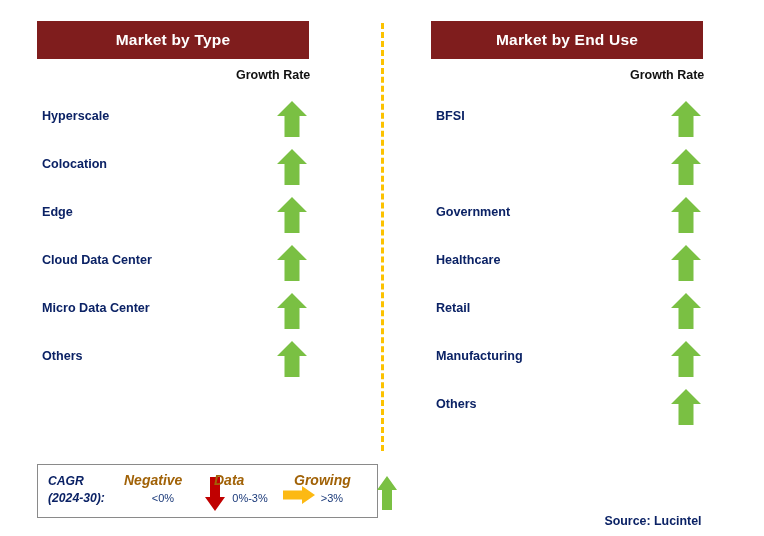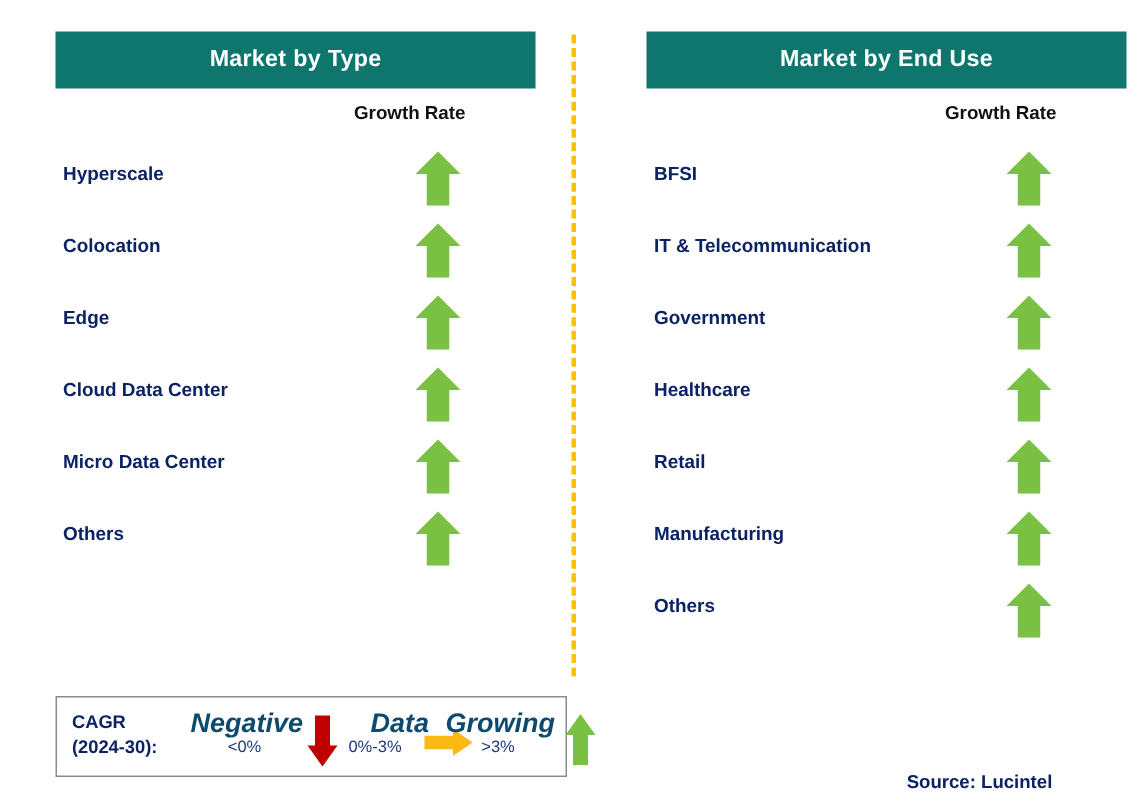--- a/index.html
+++ b/index.html
@@ -28,23 +28,23 @@
     width: 345px;
     height: 460px;
   }
   .panel-left  { left: 30px; }
   .panel-right { left: 424px; }
 
   .panel-header {
     position: absolute;
     top: 21px;
     left: 7px;
-    width: 320px;
+    width: 272px;
     height: 38px;
-    background: #0f766e;
+    background: #7f1d1d;
     display: flex;
     align-items: center;
     justify-content: center;
   }
   .panel-header-title {
     color: #ffffff;
     font-size: 15.5px;
     font-weight: bold;
     letter-spacing: 0.2px;
     font-family: "Liberation Sans", sans-serif;
@@ -119,35 +119,36 @@
   .legend-title {
     position: absolute;
     left: 10px;
     top: 8px;
     width: 84px;
     font-size: 12.2px;
     font-weight: bold;
     color: #0b2265;
     line-height: 17px;
     font-family: "Liberation Sans", sans-serif;
+    font-style: italic;
   }
   .legend-item {
     position: absolute;
     top: 0;
     height: 100%;
   }
   .legend-word {
     position: absolute;
     top: 7px;
     width: 100%;
-    text-align: right;
-    font-size: 18px;
+    text-align: left;
+    font-size: 14px;
     font-style: italic;
     font-weight: bold;
-    color: #0c4a6e;
+    color: #a16207;
     font-family: "Liberation Sans", sans-serif;
   }
   .legend-range {
     position: absolute;
     top: 27px;
     width: 100%;
     text-align: center;
     font-size: 11px;
     color: #1b3a7a;
     font-family: "Liberation Sans", sans-serif;
@@ -260,21 +261,20 @@
       <div class="row">
         <span class="row-label">BFSI</span>
         <span class="row-arrow">
           <svg class="arrow-up" viewBox="0 0 32 38" xmlns="http://www.w3.org/2000/svg">
               <polygon points="16,1 31,16 23.5,16 23.5,37 8.5,37 8.5,16 1,16" fill="#7ac043"></polygon>
             </svg>
         </span>
       </div>
 
       <div class="row">
-        <span class="row-label">IT &amp; Telecommunication</span>
         <span class="row-arrow">
           <svg class="arrow-up" viewBox="0 0 32 38" xmlns="http://www.w3.org/2000/svg">
               <polygon points="16,1 31,16 23.5,16 23.5,37 8.5,37 8.5,16 1,16" fill="#7ac043"></polygon>
             </svg>
         </span>
       </div>
 
       <div class="row">
         <span class="row-label">Government</span>
         <span class="row-arrow">

